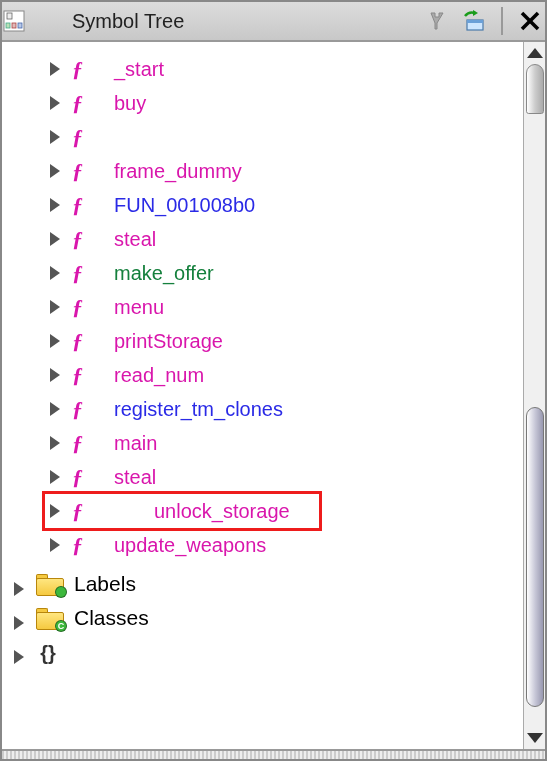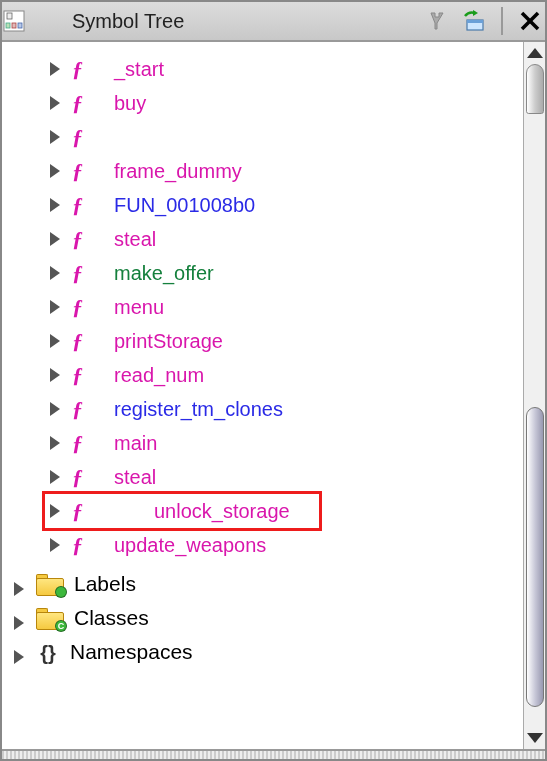--- a/index.html
+++ b/index.html
@@ -339,21 +339,20 @@
           <div class="folder-icon">
             <div class="folder-tab"></div>
             <div class="folder-body"></div>
             <div class="folder-dot" style="background: rgb(60, 184, 60); display: flex; align-items: center; justify-content: center; font-size: 9px; font-weight: bold; color: rgb(255, 255, 255);">C</div>
           </div>
           <div class="root-label">Classes</div>
         </div>
         <div class="tree-item indent-0">
           <div class="disclosure"></div>
           <div class="ns-icon">{}</div>
-          <div class="root-label">Namespaces</div>
         </div>
       </div>
     <div class="scrollbar">
       <div class="scroll-arrow up"></div>
       <div class="scroll-track">
         <div class="scroll-thumb-top"></div>
         <div class="scroll-thumb-main"></div>
       </div>
       <div class="scroll-arrow down"></div>
     </div>

